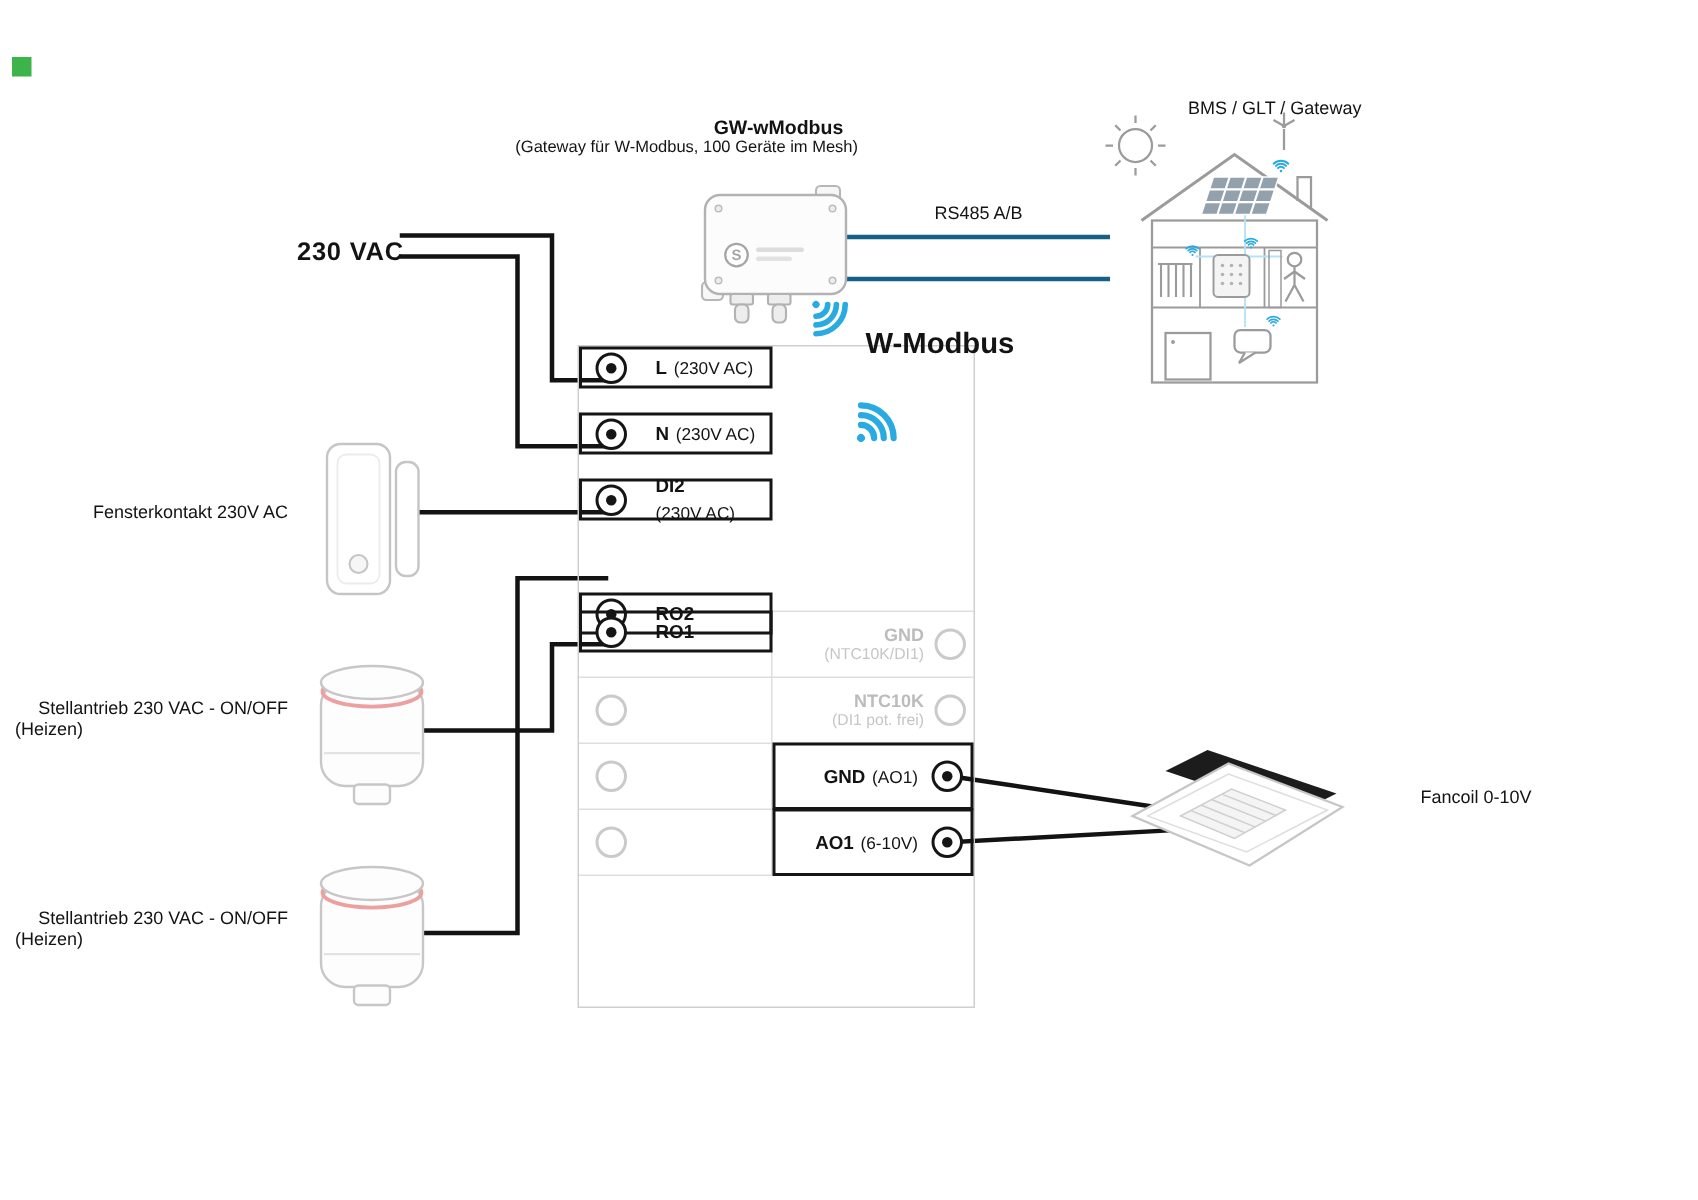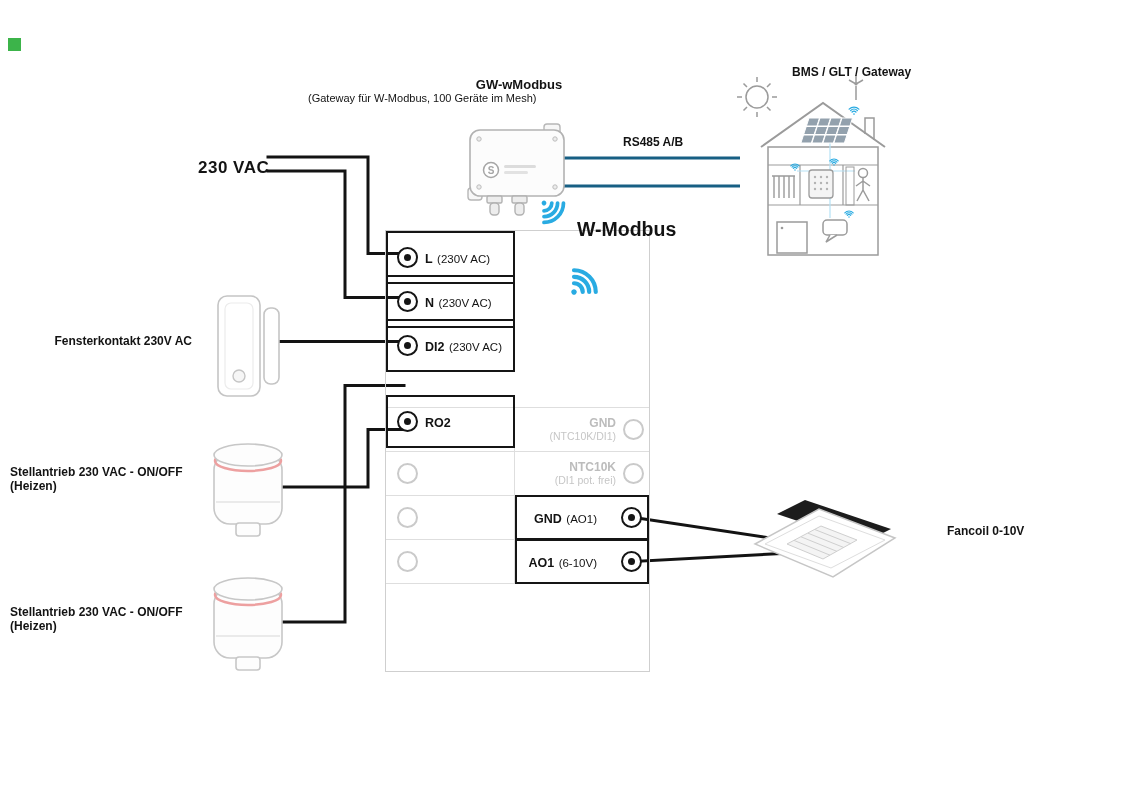--- a/index.html
+++ b/index.html
@@ -1,57 +1,57 @@
 <!DOCTYPE html>
 <html><head>
 <meta charset="utf-8">
 <style>
   html,body{margin:0;padding:0;background:#fff;}
   .stage{position:relative;width:1132px;height:800px;background:#fff;overflow:hidden;
          font-family:"Liberation Sans", sans-serif;color:#131313;}
   .abs{position:absolute;}
   svg{position:absolute;left:0;top:0;}
   .lbl{white-space:nowrap;}
-  .b12{font-size:12px;font-weight:700;}
+  .b12{font-size:12px;font-weight:400;}
   .marker{position:absolute;left:8px;top:38px;width:13px;height:13px;background:#3cb44a;}
 
   
   .tblock{position:absolute;left:385px;top:230px;width:265px;height:442px;
           border:1px solid #cfcfcf;box-sizing:border-box;}
   .gline{position:absolute;background:#dedede;}
-  .cellL{position:absolute;left:0;width:129px;height:53px;border:2px solid #151515;
-         box-sizing:border-box;display:flex;align-items:center;padding-left:9px;gap:7px;}
+  .cellL{position:absolute;left:0;width:129px;height:28px;border:2px solid #151515;
+         box-sizing:border-box;display:flex;align-items:center;padding-left:9px;gap:19px;}
   .rowG{position:absolute;left:128px;width:135px;height:45px;display:flex;align-items:center;
         justify-content:flex-end;gap:7px;padding-right:5px;box-sizing:border-box;}
   .cellR{position:absolute;left:129px;width:134px;height:45px;border:2px solid #151515;
          box-sizing:border-box;display:flex;align-items:center;justify-content:flex-end;
-         gap:24px;padding-right:5px;}
+         gap:9px;padding-right:5px;}
   .termc{width:21px;height:21px;border-radius:50%;box-sizing:border-box;flex:0 0 auto;}
   .term-black{border:2.5px solid #151515;background:#fff;display:flex;align-items:center;justify-content:center;}
   .term-black::after{content:"";width:7px;height:7px;background:#151515;border-radius:50%;}
   .term-gray{border:2px solid #cacaca;background:#fff;}
   .tname{font-weight:700;font-size:12.5px;white-space:nowrap;}
   .tsuf{font-size:11.5px;white-space:nowrap;}
   .gtxt{text-align:right;line-height:1.15;}
   .gname{font-weight:700;font-size:12px;color:#bcbcbc;white-space:nowrap;}
   .gsuf{font-size:10.5px;color:#c6c6c6;white-space:nowrap;}
 
   
   .power{left:198px;top:158px;font-size:17px;font-weight:700;letter-spacing:.5px;}
   .wmodbus{left:577px;top:218px;font-size:19.5px;font-weight:700;}
   .rs485{left:623px;top:135px;}
   .bms{left:792px;top:65px;}
   .gwname{left:419px;top:77px;width:200px;text-align:center;font-size:13px;font-weight:700;}
-  .gwsub{left:308px;top:92px;width:264px;text-align:left;font-size:11px;}
+  .gwsub{left:308px;top:92px;width:264px;text-align:right;font-size:11px;}
   .fancoil{left:904px;top:524px;padding-left:43px;}
   .windowlbl{left:18px;top:334px;width:174px;text-align:right;}
   .actlbl{left:10px;width:182px;line-height:14px;}
   .act1{top:465px;}
   .act2{top:605px;}
-  .actlbl .l1{text-align:left;}
+  .actlbl .l1{text-align:right;}
   .actlbl .l2{text-align:left;}
 </style>
 </head>
 <body>
 
 <div class="stage">
 
   <svg width="1132" height="800" viewBox="0 0 1132 800">
     <defs>
       <g id="wifi" fill="none" stroke="#29abe2" stroke-width="4.4" stroke-linecap="round">
@@ -200,28 +200,33 @@
     <div class="cellL" style="top:0;">
       <span class="termc term-black"></span>
       <span><span class="tname">L</span>
       <span class="tsuf">(230V AC)</span></span>
     </div>
     <div class="cellL" style="top:44px;text-align:right;">
       <span class="termc term-black"></span>
       <span><span class="tname">N</span>
       <span class="tsuf">(230V AC)</span></span>
     </div>
-    <div class="cellL" style="top:88px;text-align:right;">
+    <div class="cellL" style="top:88px;">
       <span class="termc term-black"></span>
       <span><span class="tname">DI2</span>
       <span class="tsuf">(230V AC)</span></span>
     </div>
     <div class="cellL" style="top:132px;margin-top:32px;">
       <span class="termc term-black"></span>
       <span><span class="tname">RO2</span>
+      <span class="tsuf"></span></span>
+    </div>
+    <div class="cellL" style="top:176px;">
+      <span class="termc term-black"></span>
+      <span><span class="tname">RO1</span>
       <span class="tsuf"></span></span>
     </div>
 
     <span class="termc term-gray" style="position:absolute;left:11px;top:232px;"></span>
     <span class="termc term-gray" style="position:absolute;left:11px;top:276px;"></span>
     <span class="termc term-gray" style="position:absolute;left:11px;top:320px;"></span>
 
     <div class="rowG" style="top:176px;">
       <div class="gtxt">
         <div class="gname">GND</div>

